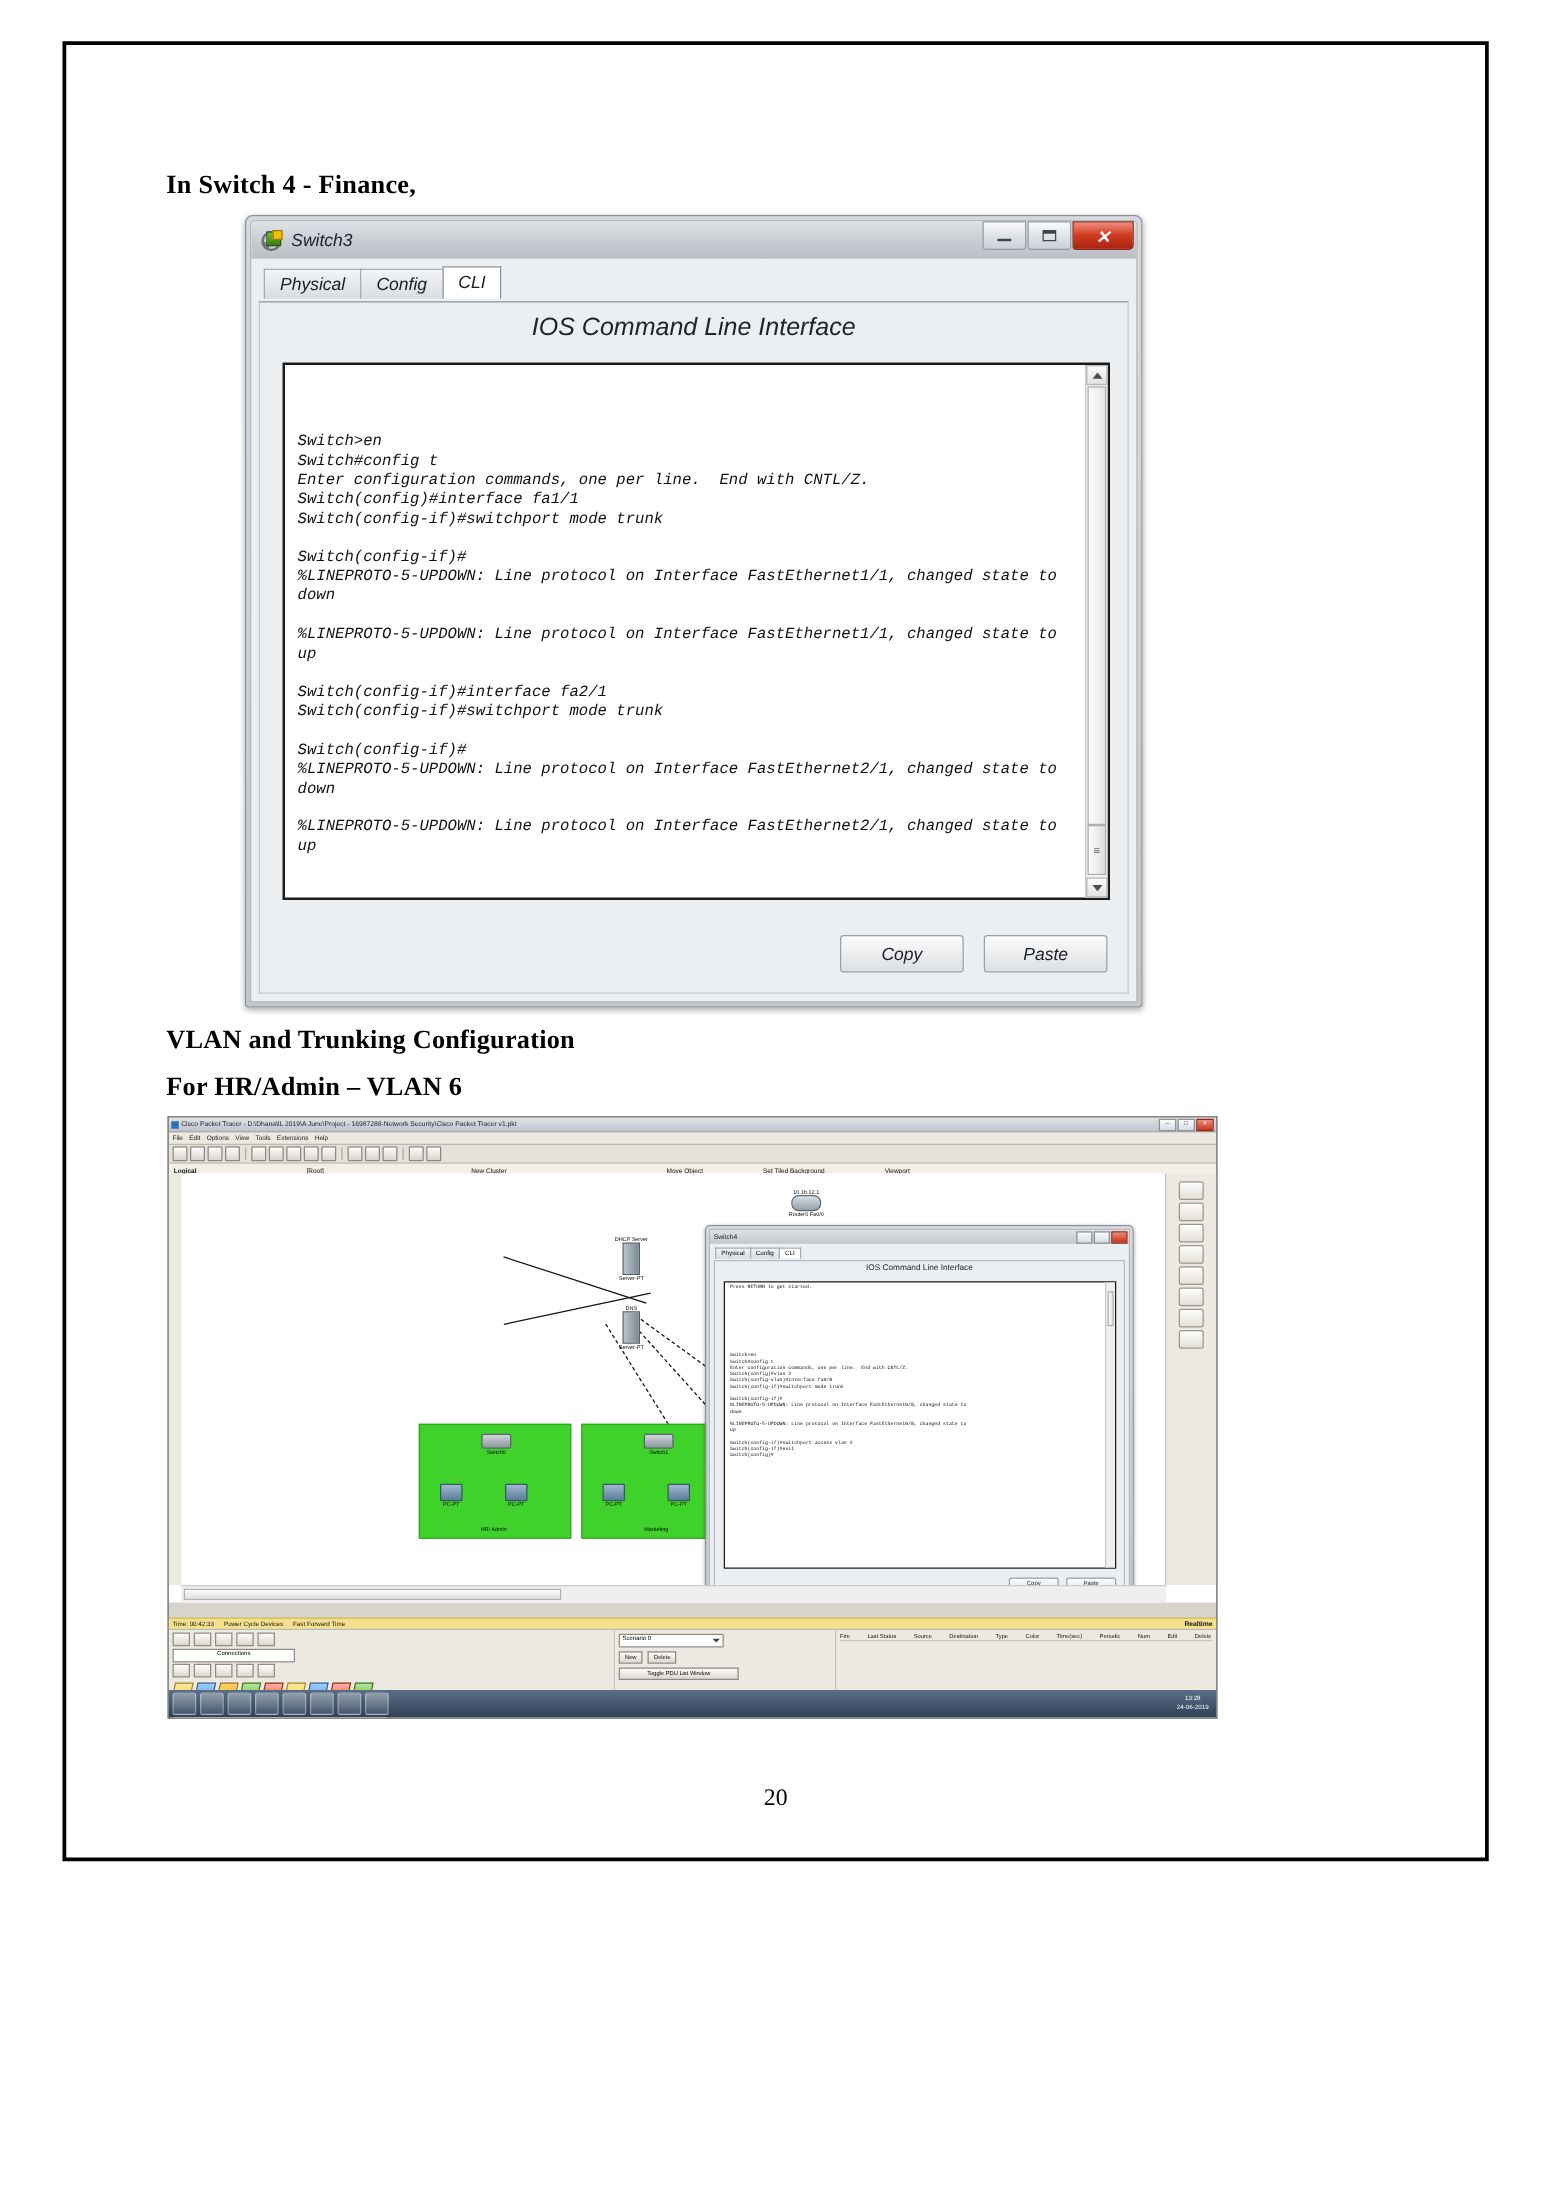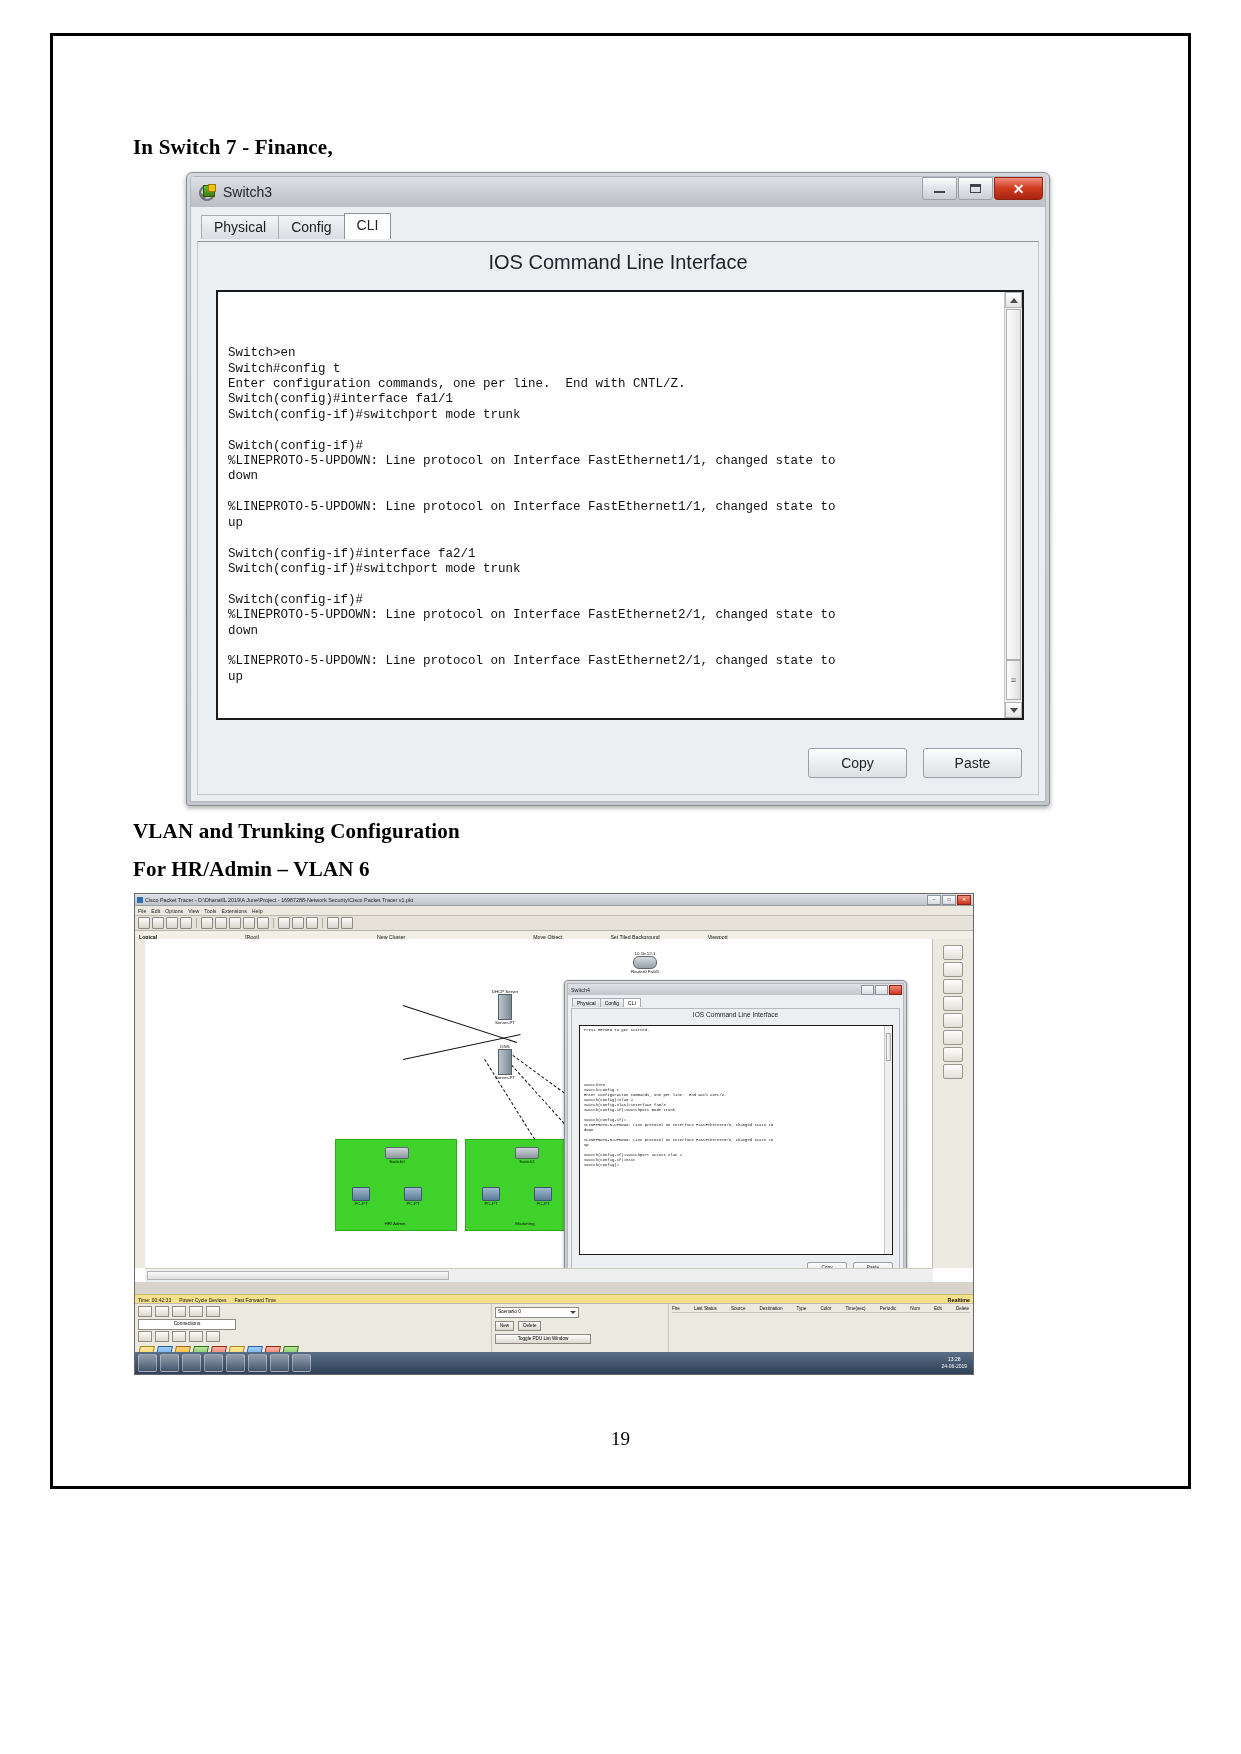--- a/index.html
+++ b/index.html
@@ -7,23 +7,23 @@
   .page-border{position:absolute;left:50px;top:33px;width:1141px;height:1456px;border:3px solid #000;box-sizing:border-box;}
   .content{position:absolute;left:0;top:0;width:1241px;height:1754px;}
 
   .heading{position:absolute;font-family:"Liberation Serif",serif;font-weight:bold;font-size:21px;color:#000;letter-spacing:.2px;}
   #h1{left:133px;top:135px;}
   #h2{left:133px;top:819px;}
   #h3{left:133px;top:857px;}
   .page-num{position:absolute;left:0;top:1428px;width:1241px;text-align:center;font-size:19px;font-family:"Liberation Serif",serif;}
 
   
-  .ptwin{position:absolute;left:186px;top:172px;width:864px;height:634px;
+  .ptwin{position:absolute;left:196px;top:172px;width:718px;height:634px;
      background:linear-gradient(#d5d8dc,#c3c7cc);border:1px solid #8b9097;border-radius:6px 6px 3px 3px;
-     box-shadow:0 2px 5px rgba(0,0,0,.35);box-sizing:border-box;padding:3px;}
+     box-shadow:0 2px 5px rgba(0,0,0,.35);box-sizing:border-box;padding:3px;font-style:italic;}
   .ptwin-inner{background:#eceff1;height:100%;border:1px solid #b4b9bf;box-sizing:border-box;position:relative;border-radius:4px 4px 2px 2px;}
   .titlebar{height:30px;background:linear-gradient(#dfe2e6,#c8ccd1 55%,#bcc0c6);
      border-radius:3px 3px 0 0;display:flex;align-items:center;padding:0 2px 0 8px;position:relative;}
   .title-ico{width:17px;height:17px;margin-right:7px;position:relative;flex:0 0 auto;}
   .title-ico .mag{position:absolute;left:0;top:1px;width:12px;height:12px;border:2px solid #6d7278;border-radius:50%;}
   .title-ico .hnd{position:absolute;left:1px;top:11px;width:6px;height:2px;background:#6d7278;transform:rotate(45deg);}
   .title-ico .grn{position:absolute;left:4px;top:1px;width:10px;height:10px;background:linear-gradient(#6fbf2a,#3c7d12);border:1px solid #2c5a0c;}
   .title-ico .ylw{position:absolute;left:9px;top:0px;width:6px;height:6px;background:#f2c20b;border:1px solid #9a7a06;}
   .title-txt{font-family:"Liberation Sans",sans-serif;font-size:14px;color:#21242a;}
   .wbtns{position:absolute;right:2px;top:0px;display:flex;gap:1px;}
@@ -127,21 +127,21 @@
   .sw4-sb .th{position:absolute;left:1px;right:1px;top:7px;height:26px;background:linear-gradient(90deg,#fcfcfc,#dcdcdc);border:1px solid #aeaeae;}
   .sw4-btns{position:absolute;right:6px;bottom:4px;display:flex;gap:6px;}
   .sw4-btn{width:38px;height:9px;border:1px solid #9aa0a7;border-radius:2px;background:linear-gradient(#fcfdfd,#e4e7ea);font-size:4.8px;display:flex;align-items:center;justify-content:center;color:#1d2025;}
 </style>
 </head>
 <body>
 
 <div class="content">
   <div class="page-border"></div>
 
-  <div class="heading" id="h1">In Switch 7 - Finance,</div>
+  <div class="heading" id="h1">In Switch 4 - Finance,</div>
 
   <div class="ptwin">
     <div class="ptwin-inner">
 
       <div class="titlebar">
         <span class="title-ico">
           <span class="mag"></span>
             <span class="hnd"></span>
             <span class="grn"></span>
             <span class="ylw"></span>
@@ -483,14 +483,14 @@
       <span class="tb-app"></span>
       <span class="tb-app"></span>
       <span class="tb-app"></span>
       <span class="tb-clock">
         <div>13:28</div>
         <div>24-06-2019</div>
       </span>
     </div>
   </div>
 
-  <div class="page-num">19</div>
+  <div class="page-num">20</div>
 </div>
 
 </body></html>

